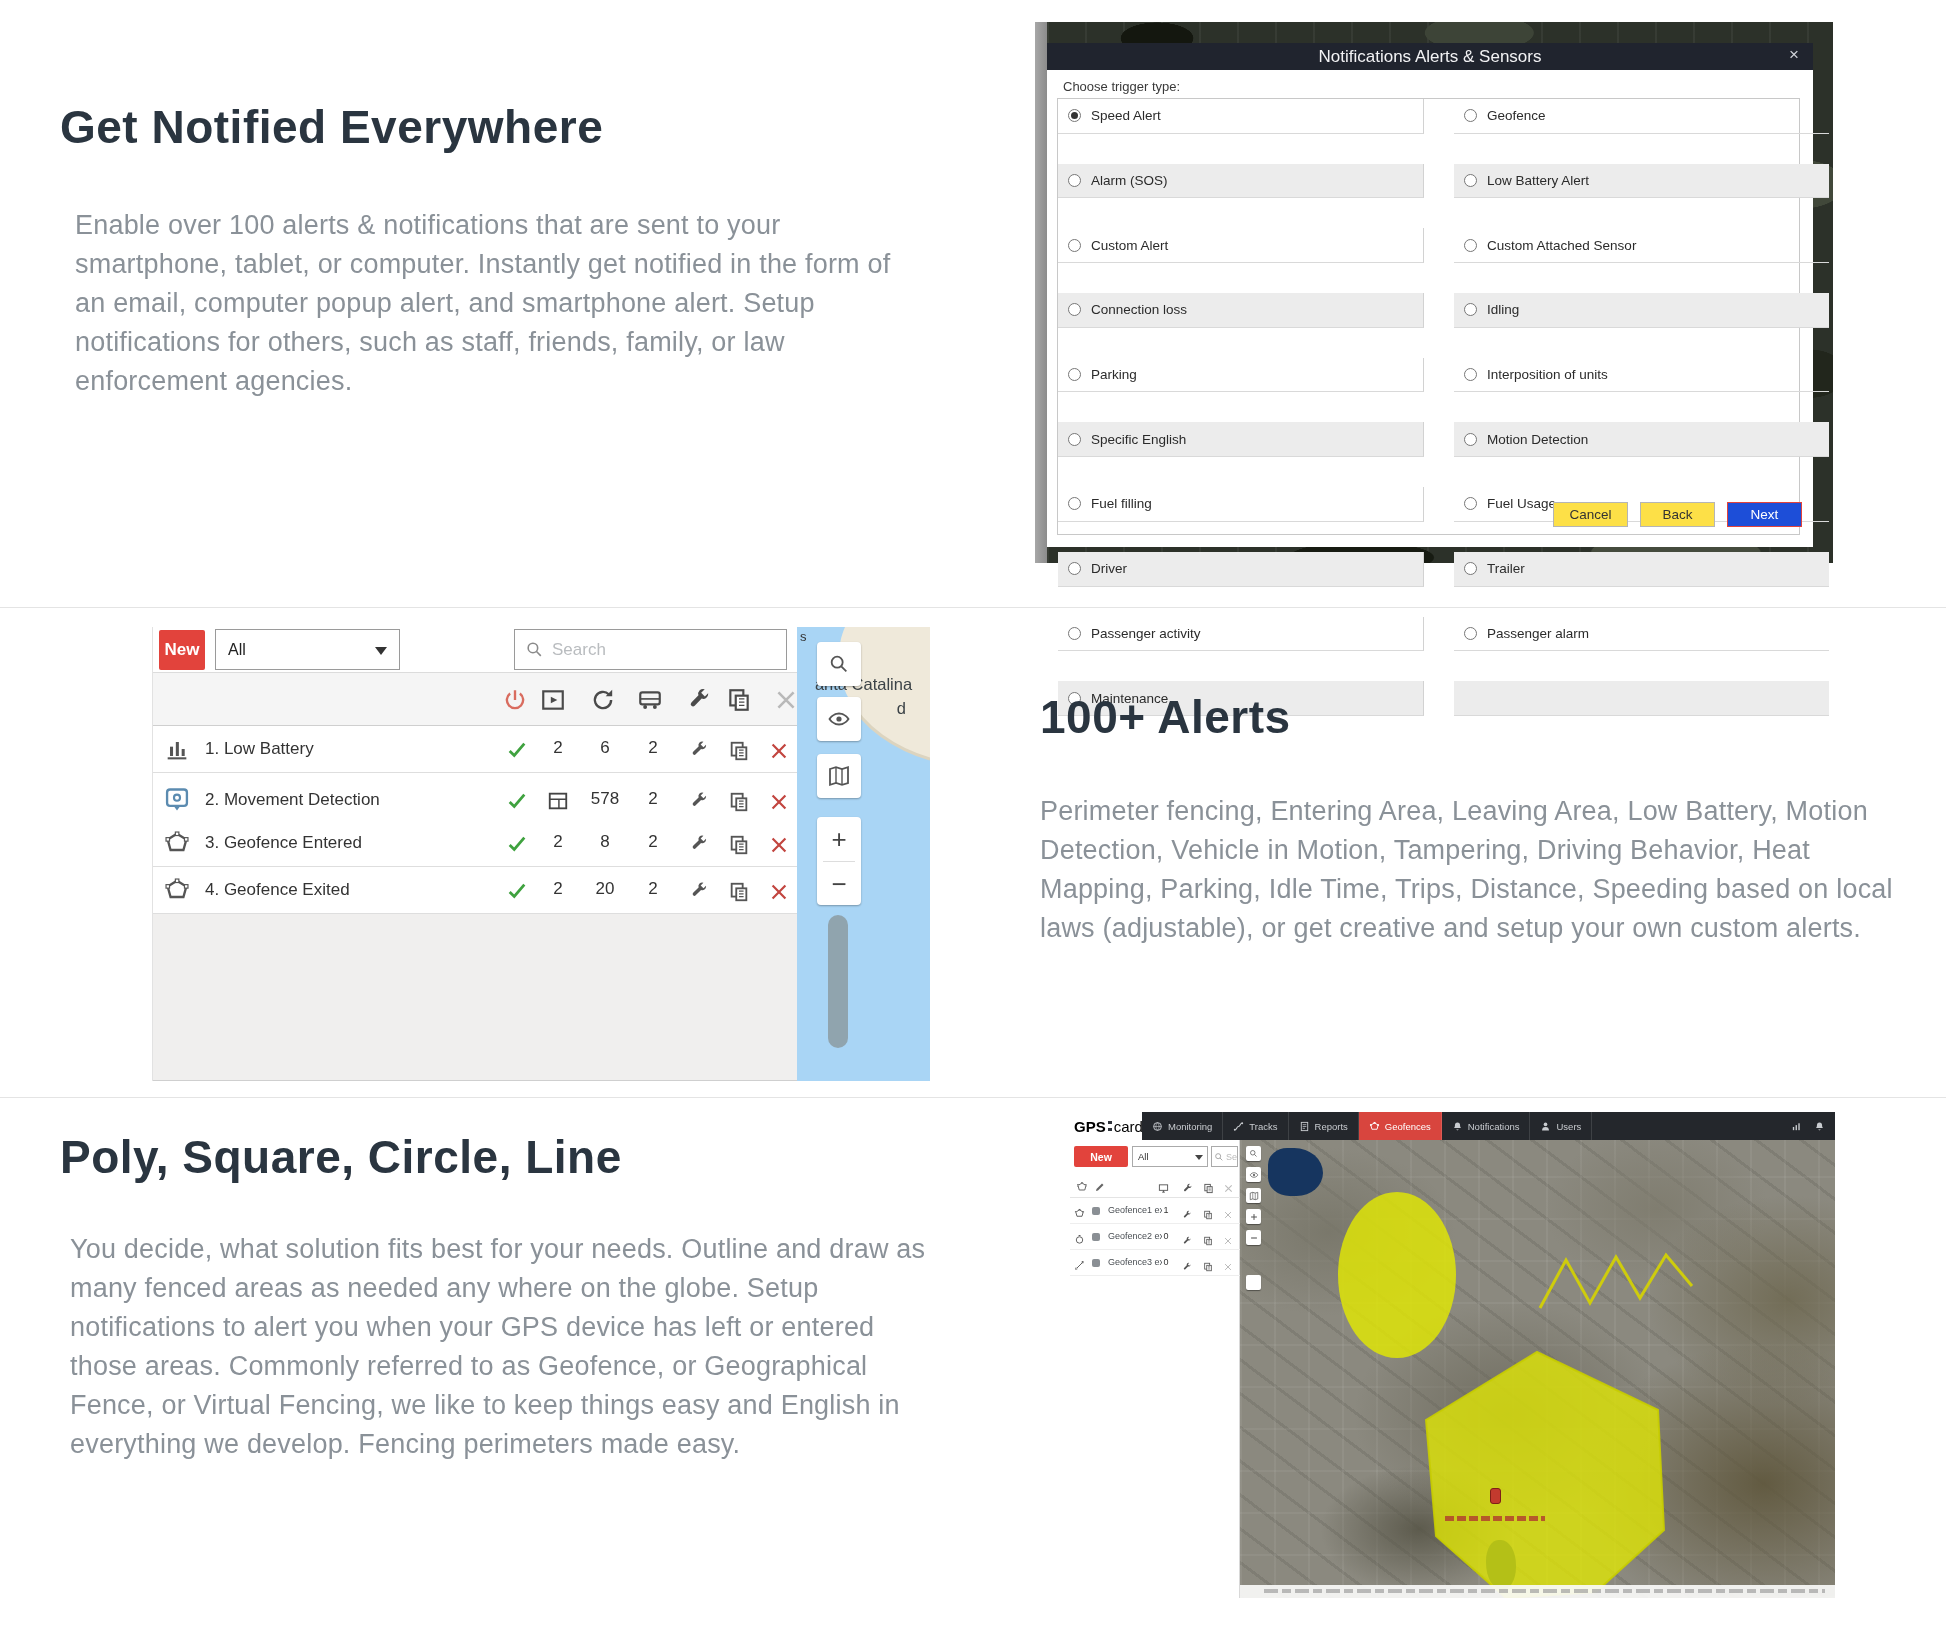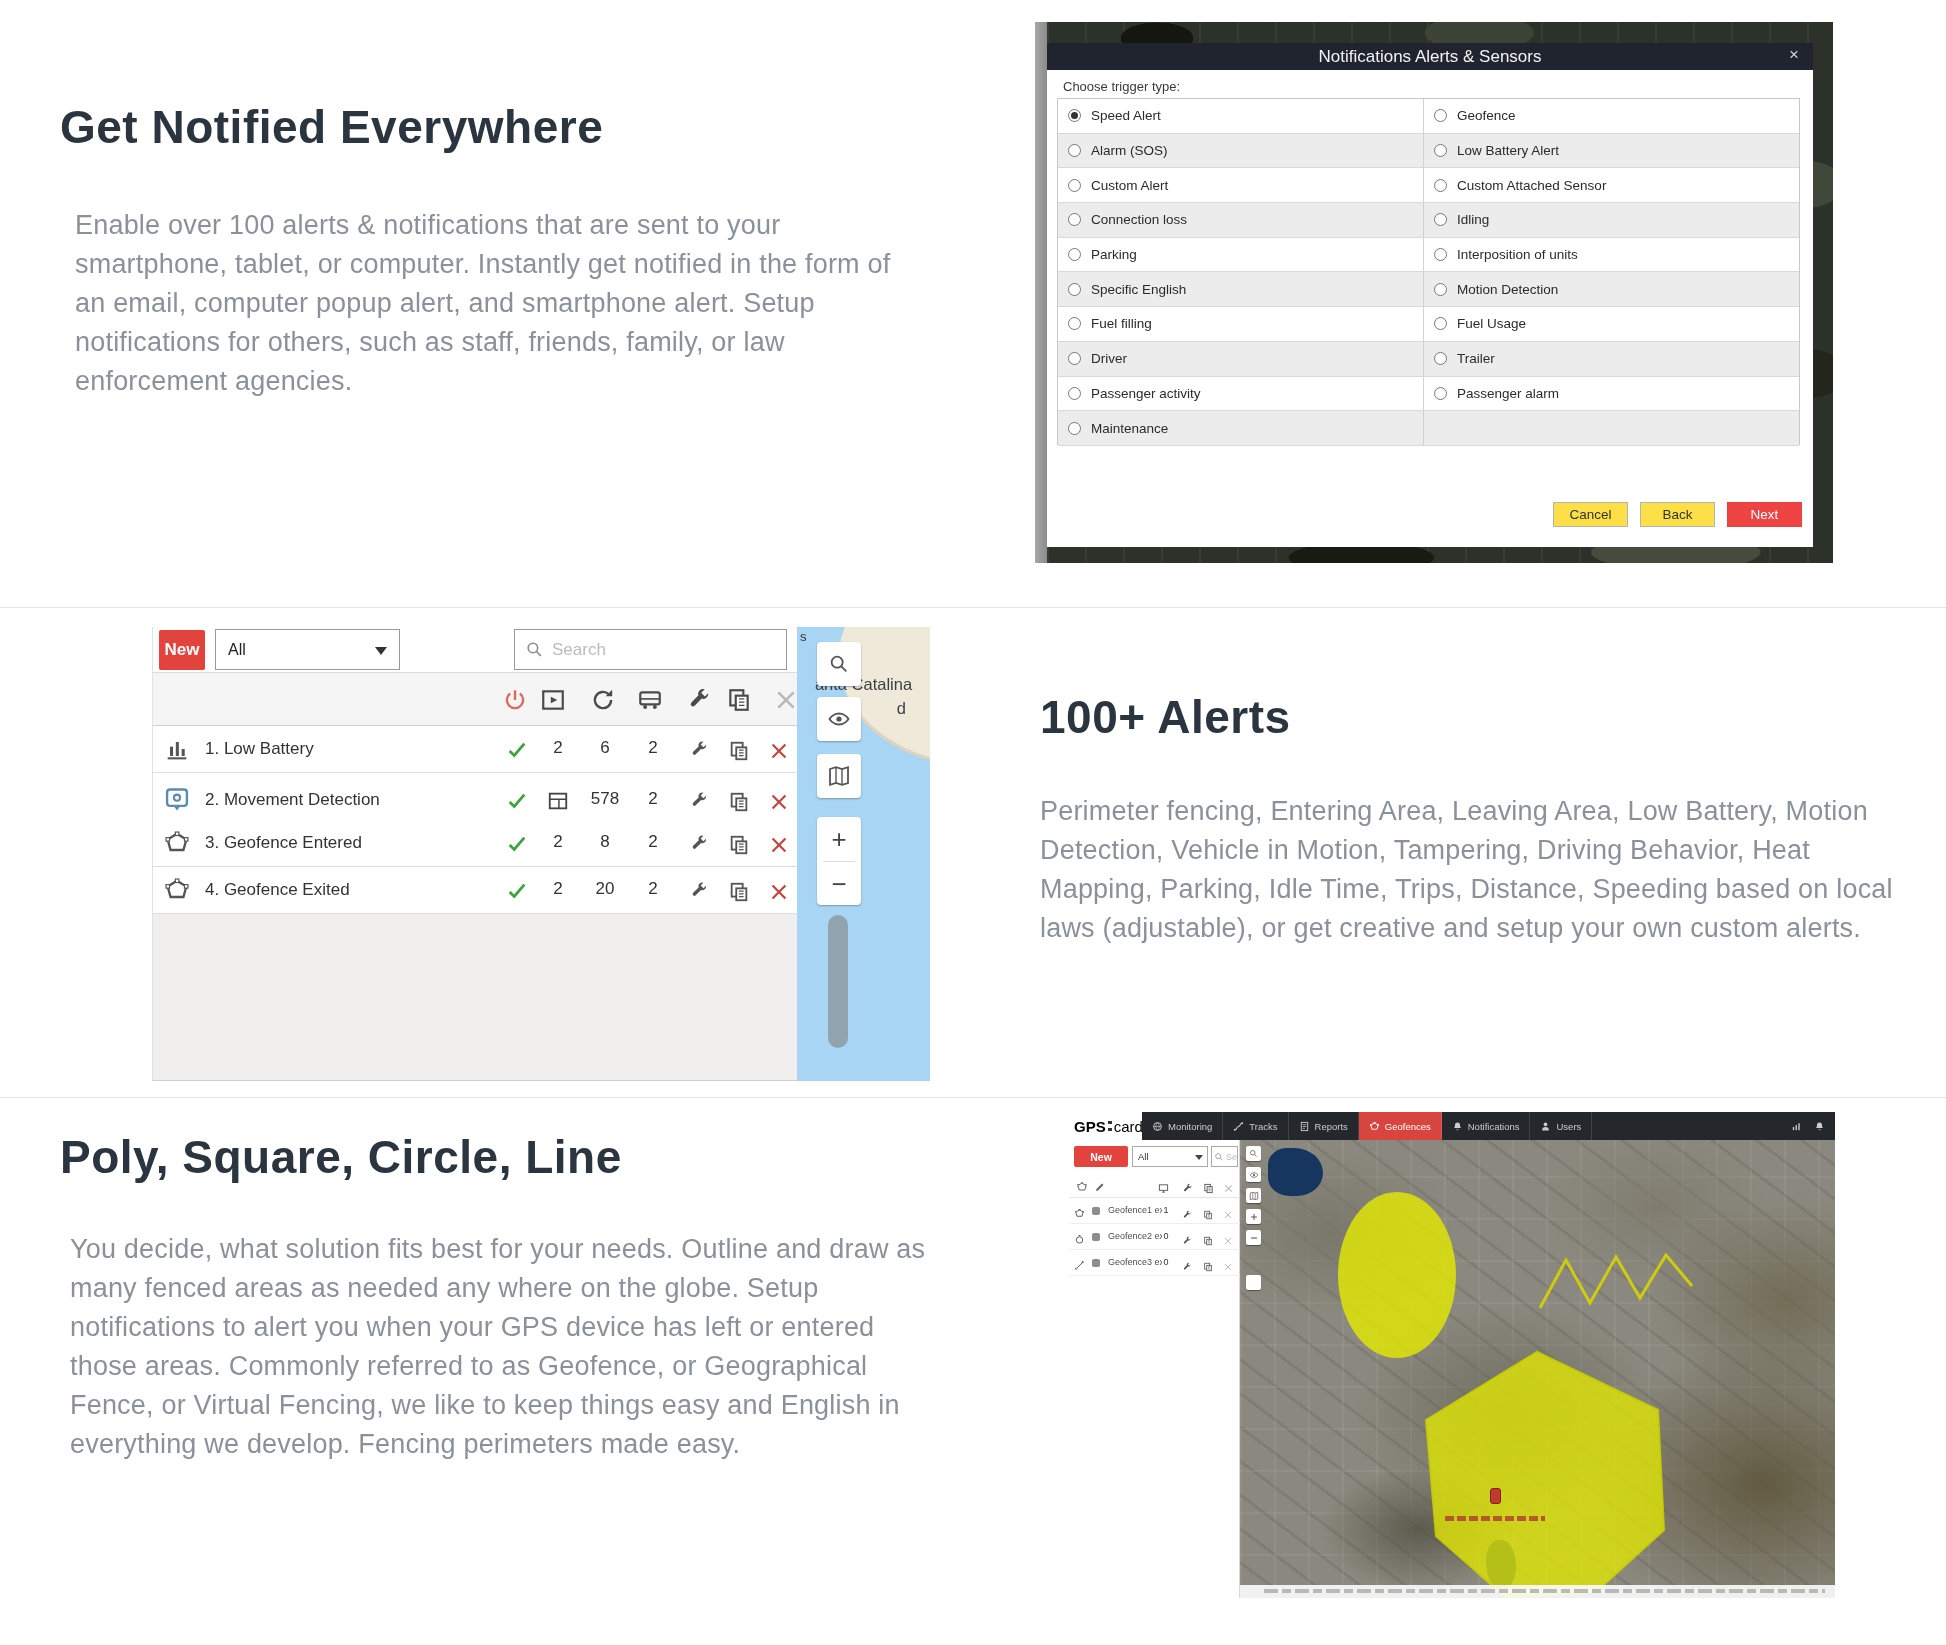--- a/index.html
+++ b/index.html
@@ -25,34 +25,34 @@
       radial-gradient(60px 40px at 97% 65%,#22261c 60%,transparent 61%),
       radial-gradient(120px 26px at 40% 99%,#171b12 60%,transparent 61%),
       radial-gradient(140px 30px at 80% 98%,#454b3d 60%,transparent 61%),
       repeating-linear-gradient(90deg,rgba(255,255,255,.05) 0 2px,transparent 2px 38px);}
   .dialog{position:absolute;left:12px;top:21px;width:766px;height:504px;background:#fff;}
   .dlg-title{position:absolute;left:0;top:0;width:100%;height:27px;background:#20242e;color:#f2f2f4;
              font-size:17px;display:flex;align-items:center;justify-content:center;}
   .dlg-close{position:absolute;right:14px;top:2px;font-size:17px;color:#cfd2d8;cursor:pointer;}
   .dlg-body{position:absolute;left:0;top:27px;width:766px;height:477px;}
   .trigger-label{position:absolute;left:16px;top:9px;font-size:13px;color:#3a3a3a;}
-  .trigger-table{position:absolute;left:10px;top:28px;width:743px;height:347px;
+  .trigger-table{position:absolute;left:10px;top:28px;width:743px;height:437px;
                  border:1px solid #c8c8c8;display:grid;grid-template-columns:49.4% 50.6%;
-                 grid-auto-rows:34.7px;box-sizing:border-box;}
+                 grid-auto-rows:34.7px;box-sizing:border-box;gap:30px;}
   .tcell{display:flex;align-items:center;gap:10px;padding-left:10px;font-size:13.5px;color:#2b2b2b;
          border-bottom:1px solid #d9d9d9;box-sizing:border-box;cursor:pointer;}
   .tcell.colL{border-right:1px solid #d2d2d2;}
   .tcell.alt{background:#ececec;}
   .radio{width:13px;height:13px;border:1.5px solid #777;border-radius:50%;box-sizing:border-box;
          flex:0 0 auto;display:flex;align-items:center;justify-content:center;background:#fff;}
   .radio.sel::after{content:"";width:7px;height:7px;border-radius:50%;background:#333;}
   .dlg-buttons{position:absolute;left:506px;top:432px;display:flex;gap:12px;}
   .btn{width:75px;height:25px;border:1px solid #b5b5b5;background:#fde047;font-size:13.5px;color:#333;
        font-family:inherit;cursor:pointer;}
-  .btn-red{background:#ef4444;border-color:#e2433c;color:#fff;}
+  .btn-red{background:#1d4ed8;border-color:#e2433c;color:#fff;}
 
   
   .al-left{position:absolute;left:0;top:0;width:645px;height:454px;background:#fff;
            border-left:1px solid #e2e2e2;box-sizing:border-box;}
   .al-new{position:absolute;left:6px;top:3px;width:46px;height:40px;background:#e2433c;color:#fff;
           font-size:17px;font-weight:bold;display:flex;align-items:center;justify-content:center;border-radius:2px;cursor:pointer;}
   .al-dd{position:absolute;left:62px;top:2px;width:185px;height:41px;border:1.5px solid #9a9a9a;
          box-sizing:border-box;display:flex;align-items:center;padding-left:12px;font-size:16px;color:#222;cursor:pointer;}
   .caret{position:absolute;right:12px;top:17px;width:0;height:0;border-left:6px solid transparent;
          border-right:6px solid transparent;border-top:8px solid #333;}

